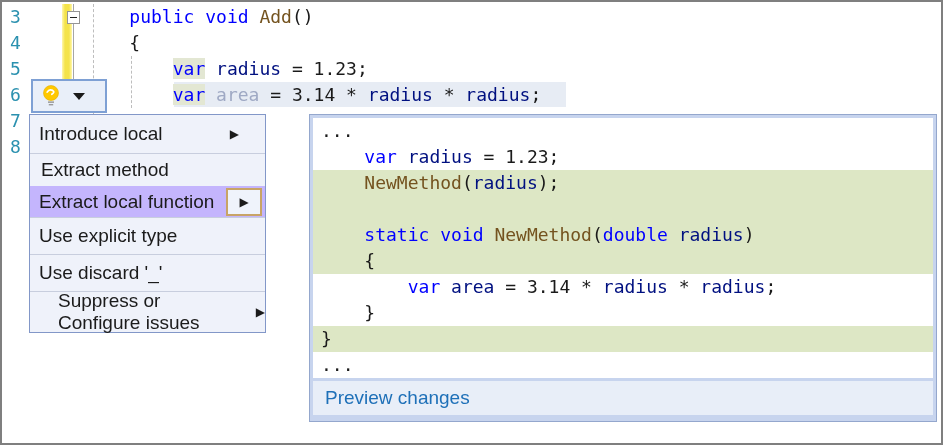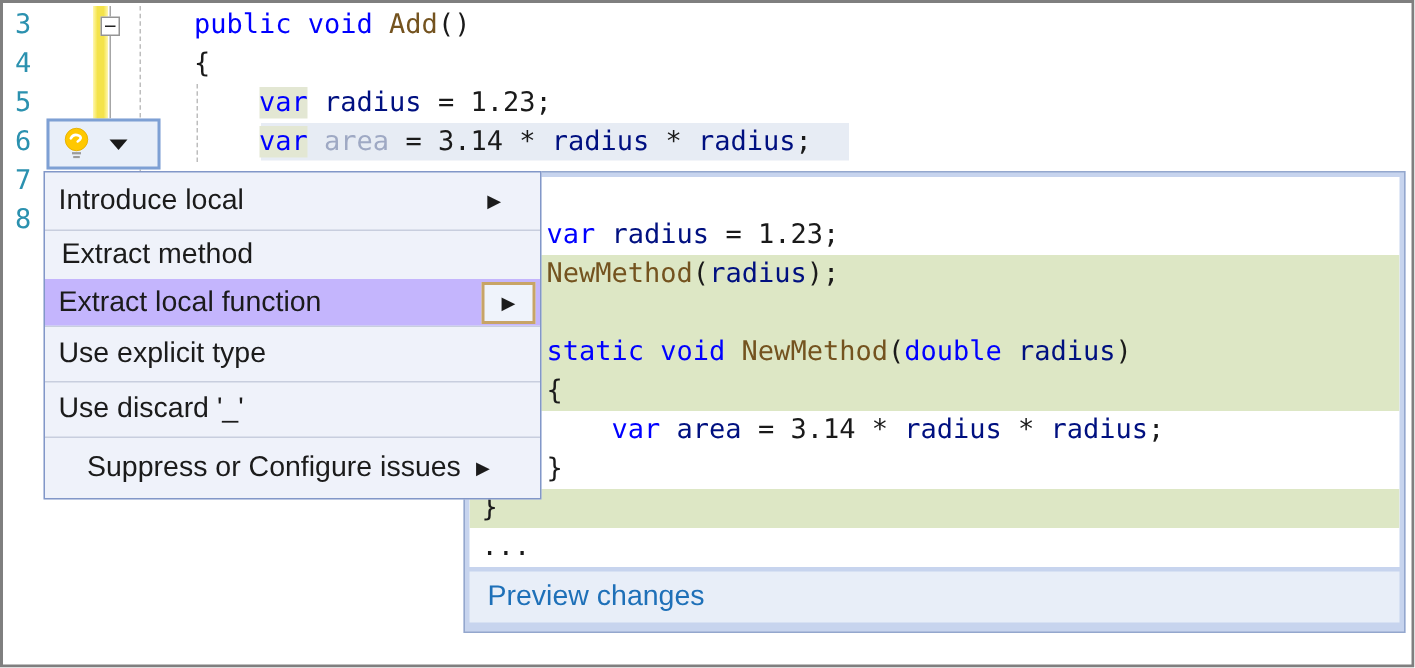--- a/index.html
+++ b/index.html
@@ -36,21 +36,21 @@
     left:29px; top:77px; width:76px; height:34px;
     background:#E9EFF9; border:2px solid #7EA0D4;
     display:flex; align-items:center; gap:12px; padding-left:8px;
   }
   .dd-arrow{
     width:0; height:0; border-left:6px solid transparent;
     border-right:6px solid transparent; border-top:7px solid #1a1a1a;
   }
   
   .menu{
-    left:27px; top:112px; width:332px;
+    left:27px; top:112px; width:237px;
     background:#EFF2FA; border:1px solid #8297C8;
     display:flex; flex-direction:column; z-index:3;
   }
   .menu-item{
     position:relative; display:flex; align-items:center;
     padding-left:9px; font-size:19px; color:#1b1b1b;
   }
   .menu-item.hl{ background:#c4b5fd; }
   .menu-sep{ height:1px; background:#C8CEDE; width:100%; }
   .sub-arrow{ font-size:12px; color:#1b1b1b; }

